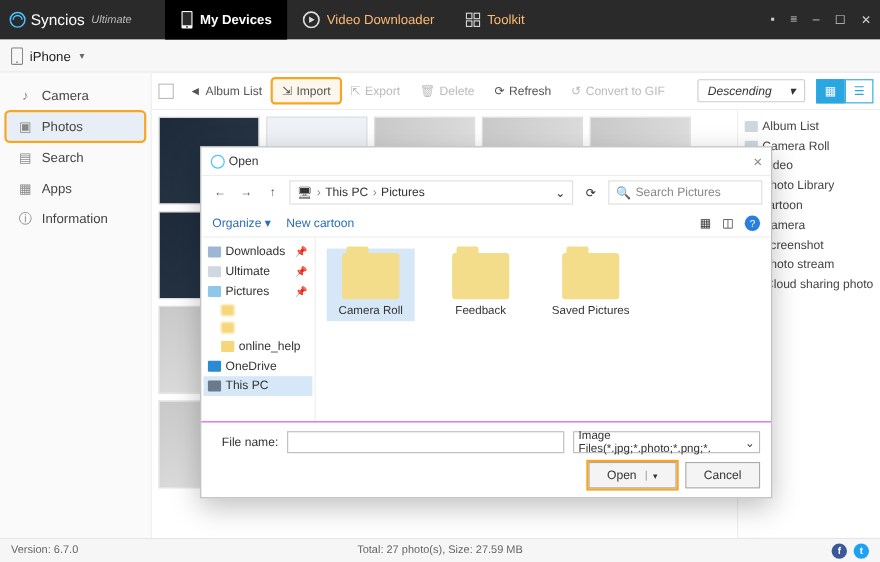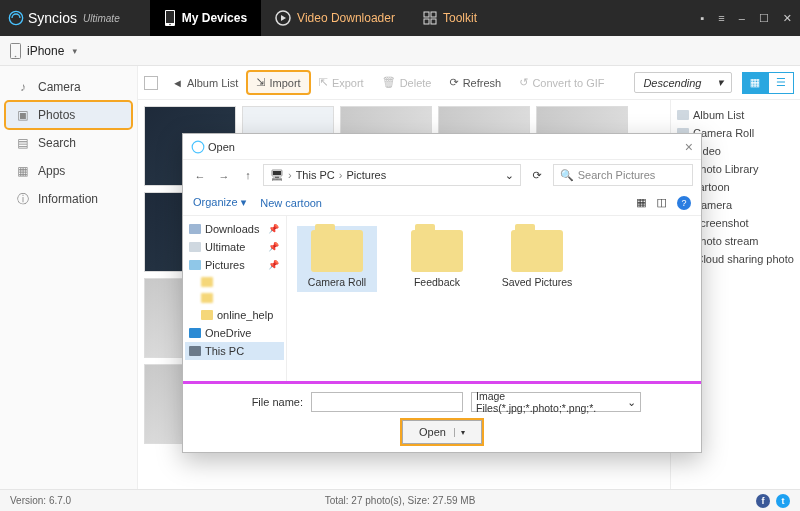--- a/index.html
+++ b/index.html
@@ -71,21 +71,21 @@
 .dlg-tree .t { display: flex; align-items: center; gap: 4px; padding: 3px 4px; cursor: pointer; white-space: nowrap; }
 .dlg-tree .t.sel { background: #d6e7f7; }
 .dlg-tree .t .fi { width: 12px; height: 10px; background: #f5d77a; border-radius: 1px; flex-shrink: 0; }
 .dlg-tree .t .pin { color: #888; margin-left: auto; font-size: 9px; }
 .dlg-files { flex: 1; padding: 10px; display: flex; gap: 20px; align-items: flex-start; }
 .folder { width: 80px; display: flex; flex-direction: column; align-items: center; gap: 4px; cursor: pointer; padding: 4px; }
 .folder.sel { background: #d6e7f7; }
 .folder .ficon { width: 52px; height: 42px; background: #f4dd8a; border-radius: 3px; position: relative; }
 .folder .ficon::before { content: ""; position: absolute; top: -6px; left: 4px; width: 20px; height: 8px; background: #f4dd8a; border-radius: 2px 2px 0 0; }
 .folder .fname { font-size: 10.5px; text-align: center; }
-.dlg-bottom { border-top: 3px solid #d946ef; padding: 8px 10px; display: flex; flex-direction: column; gap: 8px; align-items: center; }
+.dlg-bottom { border-top: 1px solid #d946ef; padding: 8px 10px; display: flex; flex-direction: column; gap: 8px; }
 .dlg-row { display: flex; align-items: center; gap: 8px; font-size: 11px; }
 .dlg-row .lbl { width: 60px; text-align: right; }
 .dlg-row input.fn { flex: 1; border: 1px solid #bbb; height: 20px; padding: 0 4px; font-size: 11px; }
 .dlg-row .ftype { border: 1px solid #bbb; height: 20px; padding: 0 4px; font-size: 10.5px; display: flex; align-items: center; width: 170px; justify-content: space-between; }
 .dlg-btns { display: flex; justify-content: flex-end; gap: 8px; }
 .dlg-btns .btn { border: 1px solid #aaa; background: #f4f4f4; height: 24px; padding: 0 16px; font-size: 11px; display: flex; align-items: center; cursor: pointer; }
 .dlg-btns .btn.primary { outline: 2px solid #f5a623; }
 .dlg-btns .btn .dd { border-left: 1px solid #aaa; margin-left: 8px; padding-left: 6px; font-size: 8px; }
 
 svg { display: block; }
@@ -382,15 +382,16 @@
       <div class="ftype">
         <span>Image Files(*.jpg;*.photo;*.png;*.</span>
         <span>⌄</span>
       </div>
     </div>
     <div class="dlg-btns">
       <div class="btn primary">
         <span>Open</span>
         <span class="dd">▾</span>
       </div>
+      <div class="btn">Cancel</div>
     </div>
   </div>
 </div>
 
 </body></html>

